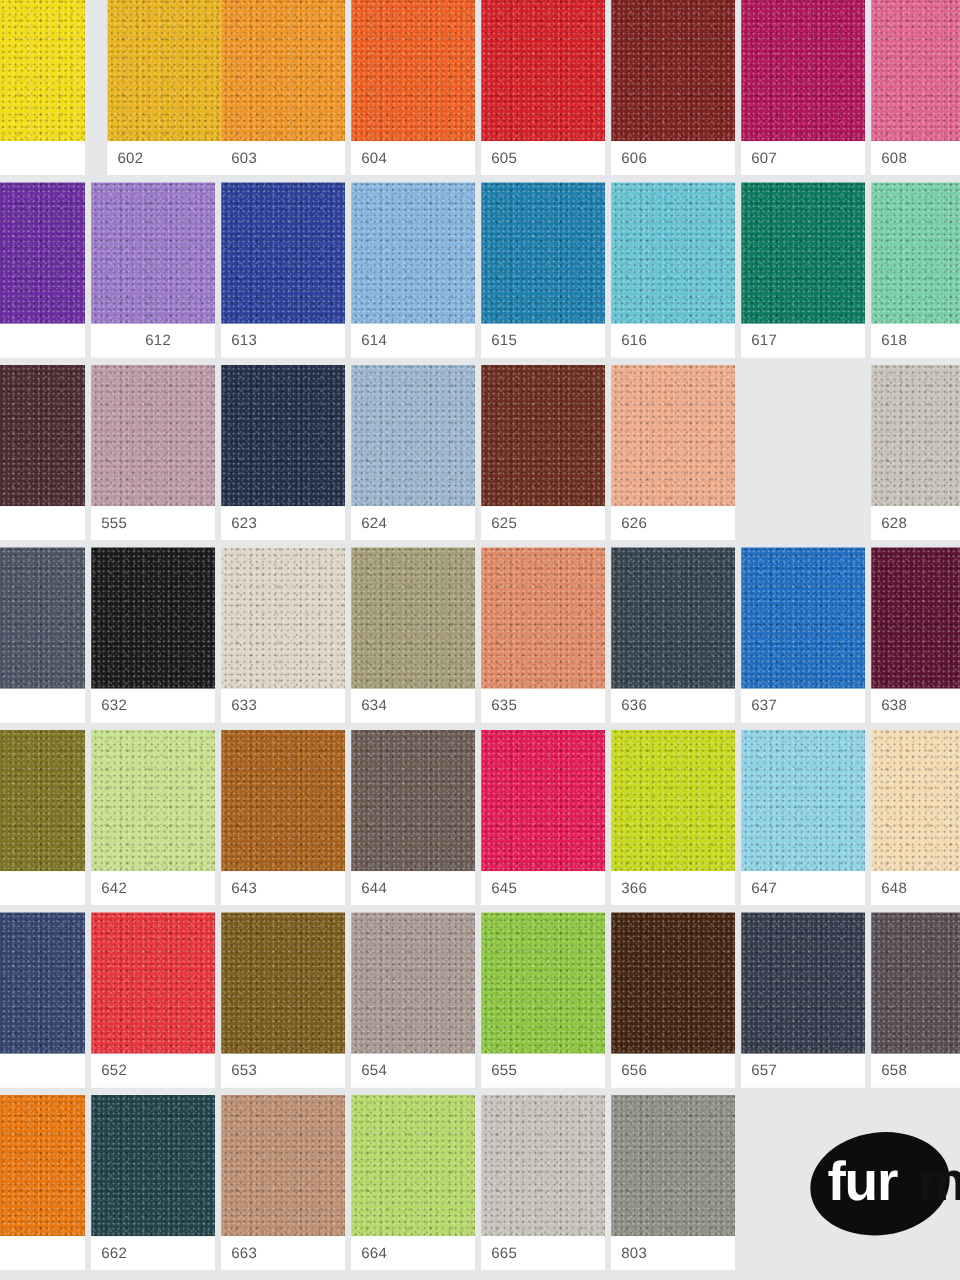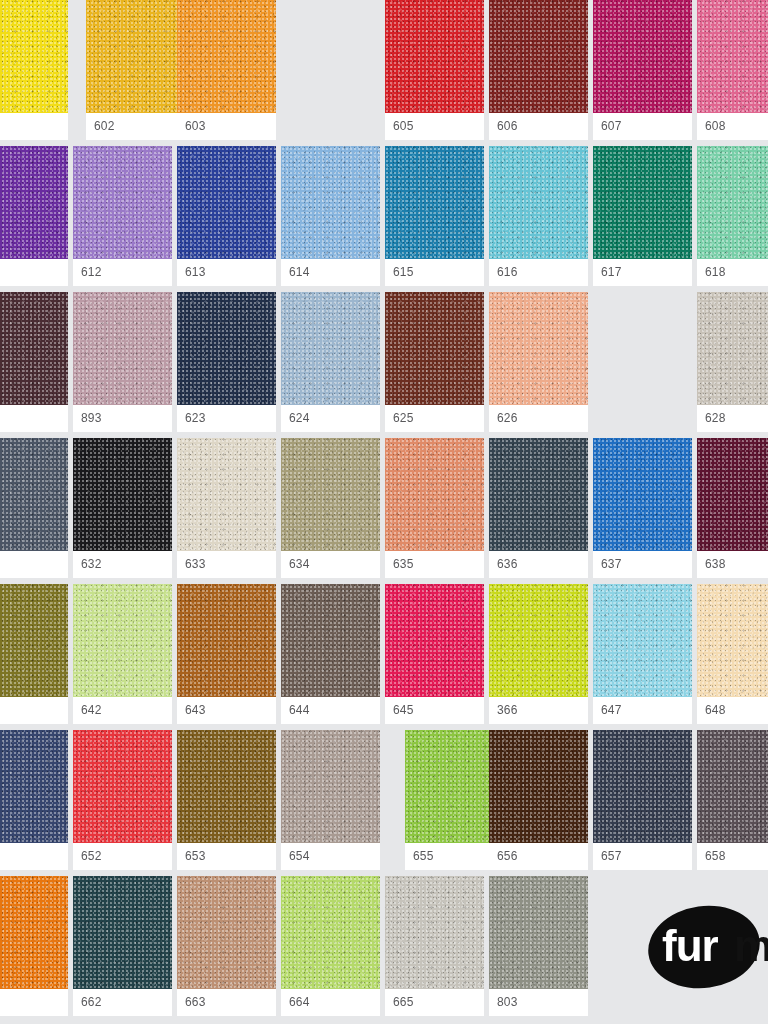--- a/index.html
+++ b/index.html
@@ -148,20 +148,24 @@
           <div class="swatch-label"></div>
         </div>
         <div class="swatch-cell" style="left: 86px;">
           <div class="swatch-chip" style="background-color: rgb(233, 180, 31);"></div>
           <div class="swatch-label">602</div>
         </div>
         <div class="swatch-cell" style="left: 177px;">
           <div class="swatch-chip" style="background-color: rgb(239, 149, 38);"></div>
           <div class="swatch-label">603</div>
         </div>
+        <div class="swatch-cell" style="left: 281px;">
+          <div class="swatch-chip" style="background-color: rgb(239, 95, 34);"></div>
+          <div class="swatch-label">604</div>
+        </div>
         <div class="swatch-cell" style="left: 385px;">
           <div class="swatch-chip" style="background-color: rgb(214, 32, 39);"></div>
           <div class="swatch-label">605</div>
         </div>
         <div class="swatch-cell" style="left: 489px;">
           <div class="swatch-chip" style="background-color: rgb(125, 34, 32);"></div>
           <div class="swatch-label">606</div>
         </div>
         <div class="swatch-cell" style="left: 593px;">
           <div class="swatch-chip" style="background-color: rgb(176, 20, 92);"></div>
@@ -170,21 +174,21 @@
         <div class="swatch-cell" style="left: 697px;">
           <div class="swatch-chip" style="background-color: rgb(224, 100, 143);"></div>
           <div class="swatch-label">608</div>
         </div>
       </div>
       <div class="swatch-row" style="top: 146px;">
         <div class="swatch-cell is-empty-label" style="left: -31px;">
           <div class="swatch-chip" style="background-color: rgb(106, 44, 160);"></div>
           <div class="swatch-label"></div>
         </div>
-        <div class="swatch-cell" style="left: 73px;">
+        <div class="swatch-cell" style="left: 73px; text-align: center;">
           <div class="swatch-chip" style="background-color: rgb(154, 121, 200);"></div>
           <div class="swatch-label">612</div>
         </div>
         <div class="swatch-cell" style="left: 177px;">
           <div class="swatch-chip" style="background-color: rgb(42, 64, 154);"></div>
           <div class="swatch-label">613</div>
         </div>
         <div class="swatch-cell" style="left: 281px;">
           <div class="swatch-chip" style="background-color: rgb(134, 180, 222);"></div>
           <div class="swatch-label">614</div>
@@ -206,21 +210,21 @@
           <div class="swatch-label">618</div>
         </div>
       </div>
       <div class="swatch-row" style="top: 292px;">
         <div class="swatch-cell is-empty-label" style="left: -31px;">
           <div class="swatch-chip" style="background-color: rgb(74, 44, 51);"></div>
           <div class="swatch-label"></div>
         </div>
         <div class="swatch-cell" style="left: 73px;">
           <div class="swatch-chip" style="background-color: rgb(187, 154, 165);"></div>
-          <div class="swatch-label">893</div>
+          <div class="swatch-label">555</div>
         </div>
         <div class="swatch-cell" style="left: 177px;">
           <div class="swatch-chip" style="background-color: rgb(34, 48, 74);"></div>
           <div class="swatch-label">623</div>
         </div>
         <div class="swatch-cell" style="left: 281px;">
           <div class="swatch-chip" style="background-color: rgb(156, 182, 206);"></div>
           <div class="swatch-label">624</div>
         </div>
         <div class="swatch-cell" style="left: 385px;">
@@ -314,21 +318,21 @@
           <div class="swatch-label">652</div>
         </div>
         <div class="swatch-cell" style="left: 177px;">
           <div class="swatch-chip" style="background-color: rgb(124, 92, 28);"></div>
           <div class="swatch-label">653</div>
         </div>
         <div class="swatch-cell" style="left: 281px;">
           <div class="swatch-chip" style="background-color: rgb(168, 154, 146);"></div>
           <div class="swatch-label">654</div>
         </div>
-        <div class="swatch-cell" style="left: 405px; padding-left: 41px;">
+        <div class="swatch-cell" style="left: 385px;">
           <div class="swatch-chip" style="background-color: rgb(140, 198, 64);"></div>
           <div class="swatch-label">655</div>
         </div>
         <div class="swatch-cell" style="left: 489px;">
           <div class="swatch-chip" style="background-color: rgb(69, 37, 18);"></div>
           <div class="swatch-label">656</div>
         </div>
         <div class="swatch-cell" style="left: 593px;">
           <div class="swatch-chip" style="background-color: rgb(52, 60, 78);"></div>
           <div class="swatch-label">657</div>

